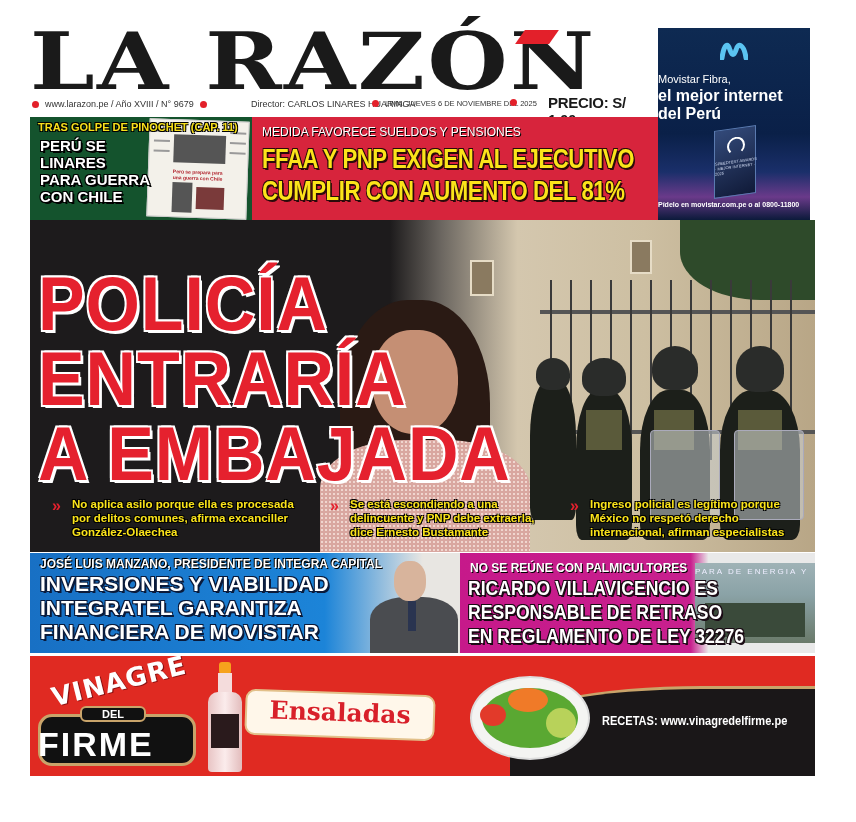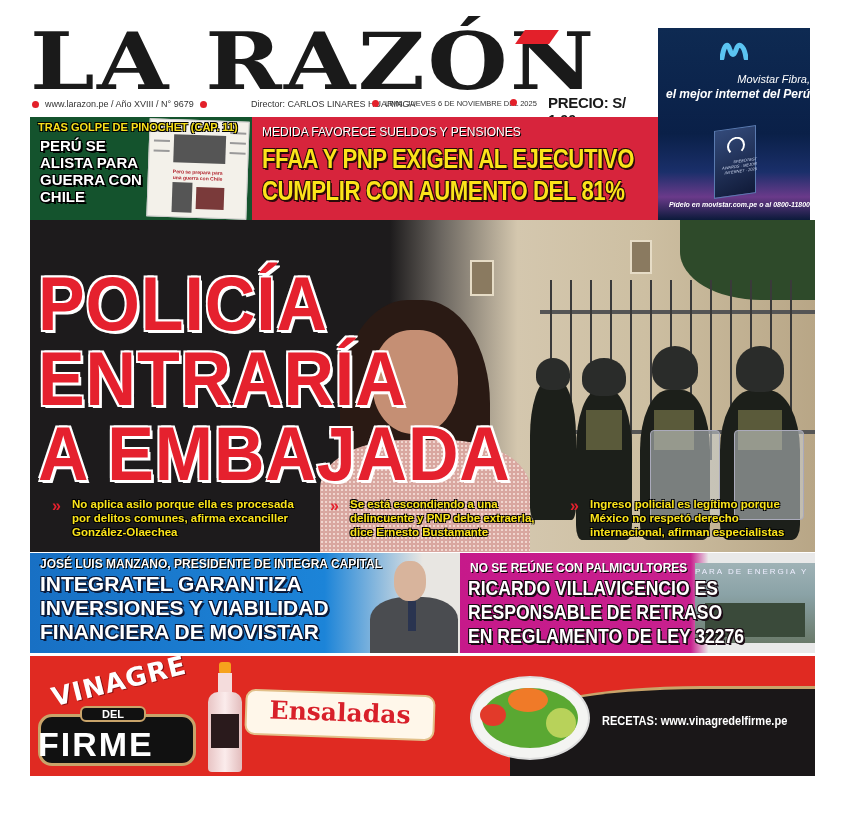--- a/index.html
+++ b/index.html
@@ -22,25 +22,25 @@
   }
   .info-line { left: 32px; top: 99px; width: 620px; height: 14px; font-family: "Liberation Sans", sans-serif; font-size: 9px; color: #333; }
   .info-item { position: absolute; top: 0; display: flex; align-items: center; white-space: nowrap; }
   .dot { display: inline-block; width: 7px; height: 7px; border-radius: 50%; background: #e3202a; margin-right: 6px; }
   .price { position: absolute; left: 516px; top: -5px; font-size: 15px; font-weight: bold; color: #1a1a1a; letter-spacing: -0.3px; }
 
   
   .ad-movistar {
     left: 658px; top: 28px; width: 152px; height: 192px;
     background: linear-gradient(180deg, #0e2a52 0%, #0a2048 55%, #1a2f6a 75%, #6a3a8a 88%, #0b1a3a 100%);
-    color: #fff; text-align: right; overflow: hidden; font-style: italic;
+    color: #fff; text-align: left; overflow: hidden;
   }
   .mv-logo { position: absolute; left: 62px; top: 12px; width: 28px; height: 20px; }
   .mv-title { position: absolute; left: 0; top: 45px; width: 152px; font-size: 11px; font-weight: normal; }
-  .mv-sub { position: absolute; left: 0; top: 59px; width: 152px; font-size: 12px; font-weight: bold; }
+  .mv-sub { position: absolute; left: 0; top: 59px; width: 152px; font-size: 16px; font-weight: bold; }
   .mv-trophy {
     position: absolute; left: 56px; top: 100px; width: 42px; height: 68px;
     background: linear-gradient(160deg, #334a7a, #101a38); border: 1px solid #5a7ab0;
     transform: skewY(-8deg);
   }
   .mv-trophy-text { position: absolute; left: 0; top: 30px; width: 42px; font-size: 4px; color: #cbd6ee; line-height: 5px; }
   .mv-gauge { position: absolute; left: 12px; top: 8px; width: 18px; height: 18px; border: 2px solid #fff; border-bottom-color: transparent; border-radius: 50%; }
   .mv-cta { position: absolute; left: 0; top: 173px; width: 152px; font-size: 7px; font-weight: bold; }
 
   
@@ -199,21 +199,21 @@
     <div class="clip-photo" style="left:24px; top:62px; width:20px; height:30px;"></div>
     <div class="clip-photo" style="left:48px; top:66px; width:28px; height:22px; background:#7a3a3a;"></div>
     <div class="clip-line" style="left:4px; top:10px; width:16px;"></div>
     <div class="clip-line" style="left:4px; top:20px; width:16px;"></div>
     <div class="clip-line" style="left:4px; top:30px; width:16px;"></div>
     <div class="clip-line" style="left:80px; top:10px; width:16px;"></div>
     <div class="clip-line" style="left:80px; top:20px; width:16px;"></div>
     <div class="clip-line" style="left:80px; top:30px; width:16px;"></div>
   </div>
   <div class="kicker">TRAS GOLPE DE PINOCHET (CAP. 11)</div>
-  <div class="head">PERÚ SE ALISTA PARA GUERRA CON CHILE</div>
+  <div class="head">PERÚ SE LINARES PARA GUERRA CON CHILE</div>
 </div>
 
 <div class="abs teaser-red">
   <div class="kicker">MEDIDA FAVORECE SUELDOS Y PENSIONES</div>
   <div class="head">
     <div>FFAA Y PNP EXIGEN AL EJECUTIVO</div>
     <div>CUMPLIR CON AUMENTO DEL 81%</div>
   </div>
 </div>
 
@@ -282,22 +282,22 @@
 </div>
 
 <div class="abs teaser-blue">
   <div class="man">
     <div class="man-suit"></div>
     <div class="man-tie"></div>
     <div class="man-head"></div>
   </div>
   <div class="kicker">JOSÉ LUIS MANZANO, PRESIDENTE DE INTEGRA CAPITAL</div>
   <div class="head">
+    <div>INVERSIONES Y VIABILIDAD</div>
     <div>INTEGRATEL GARANTIZA</div>
-    <div>INVERSIONES Y VIABILIDAD</div>
     <div>FINANCIERA DE MOVISTAR</div>
   </div>
 </div>
 
 <div class="abs teaser-pink">
   <div class="ministry">
     <div class="ministry-sign">PARA DE ENERGIA Y</div>
     <div style="position:absolute; left:10px; top:40px; width:100px; height:34px; background:#3a4a3a;"></div>
   </div>
   <div class="kicker">NO SE REÚNE CON PALMICULTORES</div>

